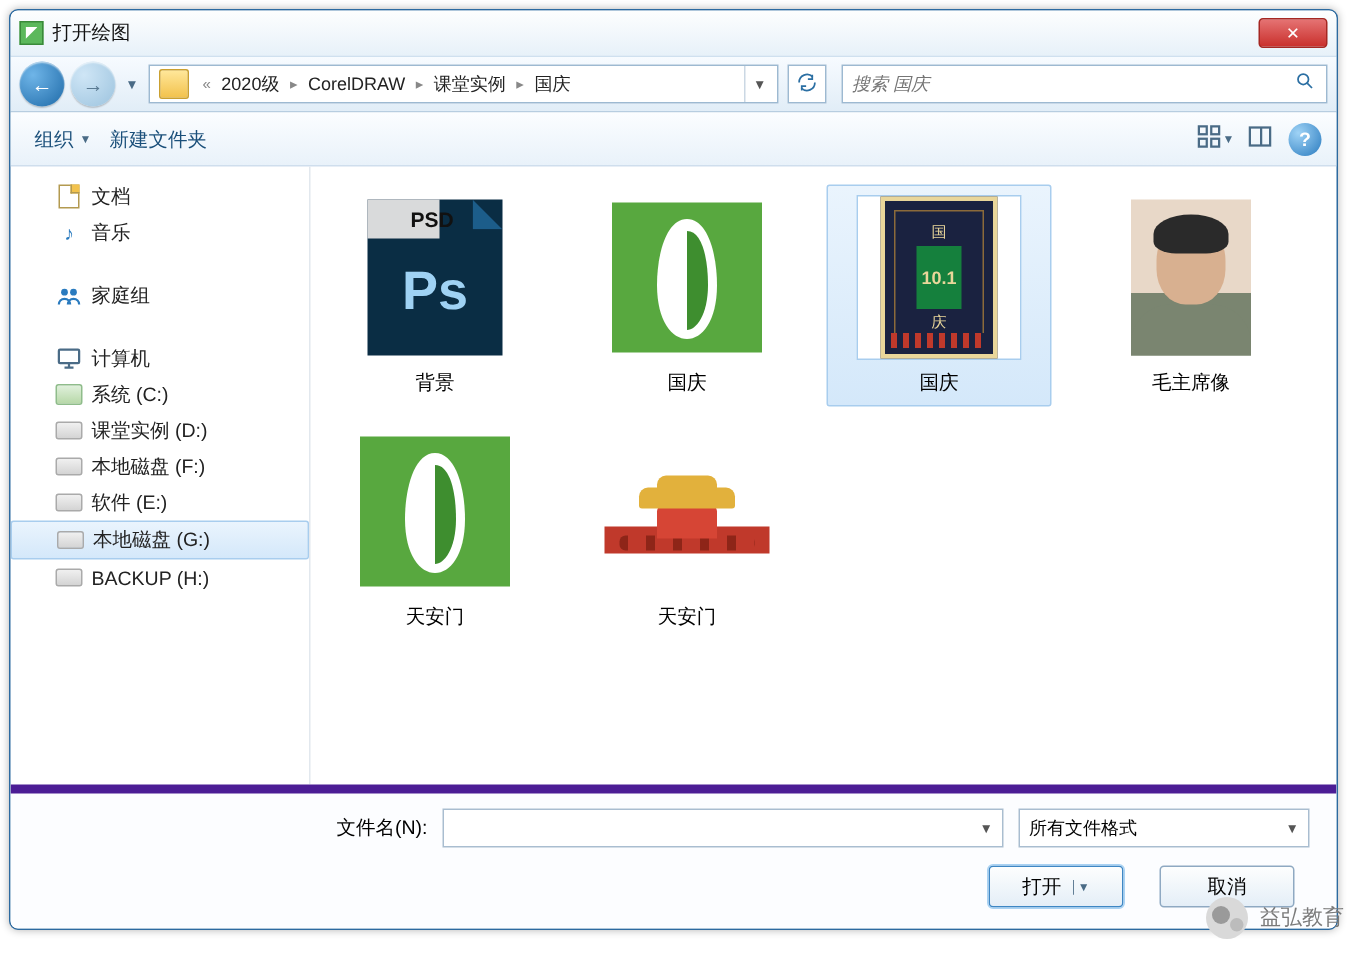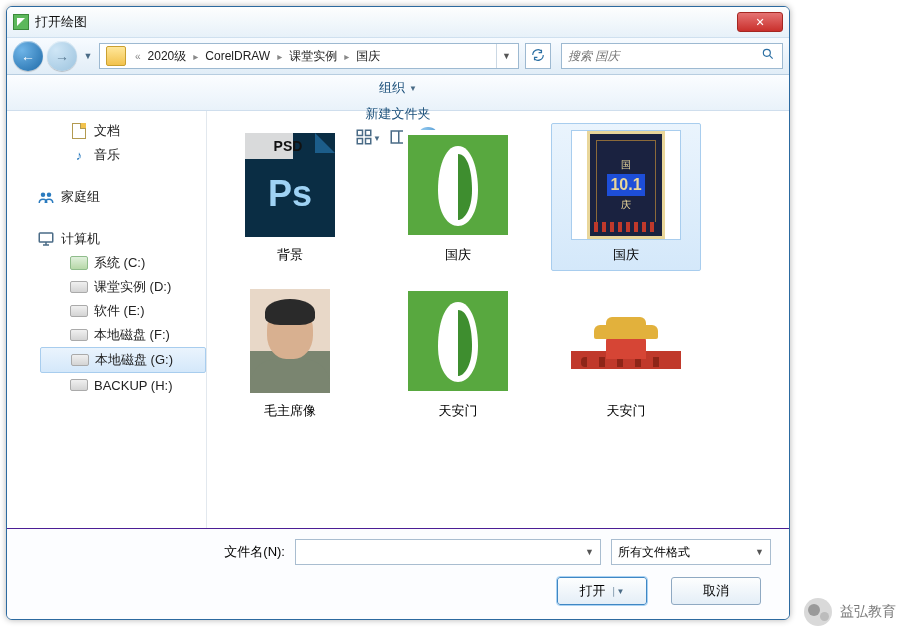--- a/index.html
+++ b/index.html
@@ -1,17 +1,17 @@
 <!DOCTYPE html>
 <html><head>
 <meta charset="utf-8">
 <style>
   * { box-sizing: border-box; margin: 0; padding: 0; font-family: "Microsoft YaHei", "Segoe UI", Tahoma, sans-serif; }
   body { background: #fff; width: 906px; height: 636px; overflow: hidden; }
-  .window { width: 784px; height: 614px; margin: 6px; border: 1px solid #2c6aa0; border-radius: 6px; background: #fff; box-shadow: 0 0 6px rgba(0,0,0,0.3); overflow: hidden; display: flex; flex-direction: column; }
+  .window { width: 886px; height: 614px; margin: 6px; border: 1px solid #2c6aa0; border-radius: 6px; background: #fff; box-shadow: 0 0 6px rgba(0,0,0,0.3); overflow: hidden; display: flex; flex-direction: column; }
 
   .titlebar { height: 30px; background: linear-gradient(#fdfefe, #e7f1f9); display: flex; align-items: center; padding: 0 6px; font-size: 13px; color: #111; }
   .titlebar .app-icon { width: 16px; height: 16px; background: #5cb85c; margin-right: 6px; border: 1px solid #3a8a3a; position: relative; }
   .titlebar .app-icon::after { content:""; position:absolute; left:3px; top:3px; width:8px; height:8px; background:#fff; clip-path: polygon(0 0,100% 0,0 100%); }
   .titlebar .spacer { flex: 1; }
   .close-btn { width: 46px; height: 20px; background: linear-gradient(#e57373,#c9302c); border: 1px solid #a52722; border-radius: 3px; color: #fff; font-size: 11px; display:flex; align-items:center; justify-content:center; cursor:pointer; }
 
   .navbar { height: 38px; background: linear-gradient(#f7fbff,#e1edf7); border-top:1px solid #cfe0ef; border-bottom:1px solid #b7cde0; display:flex; align-items:center; padding: 0 6px; gap:4px; }
   .navbtn { width:30px; height:30px; border-radius:50%; background: radial-gradient(circle at 30% 30%, #6fb5e8, #1e6aa8); display:flex; align-items:center; justify-content:center; color:#fff; font-size:14px; cursor:pointer; box-shadow: inset 0 1px 1px rgba(255,255,255,.6), 0 1px 1px rgba(0,0,0,.2); }
   .navbtn.fwd { background: radial-gradient(circle at 30% 30%, #cfe6f6, #9cc3de); color:#5a7a92; }
@@ -19,32 +19,32 @@
   .breadcrumb { flex:0 0 auto; height:26px; background:#fff; border:1px solid #9db9d1; display:flex; align-items:center; font-size:12px; padding: 0 2px; min-width: 420px; }
   .bc-icon { width:20px; height:20px; background: linear-gradient(#ffe79a,#f2c24d); border:1px solid #caa030; border-radius:2px; margin: 0 4px; }
   .bc-sep { color:#888; padding: 0 5px; font-size:10px; }
   .bc-item { padding: 0 2px; color:#222; cursor:pointer; }
   .bc-drop { width:20px; text-align:center; color:#555; font-size:9px; border-left:1px solid #cbd8e4; height:100%; display:flex; align-items:center; justify-content:center; cursor:pointer; }
   .refresh { width:26px; height:26px; border:1px solid #9db9d1; background:#fff; display:flex; align-items:center; justify-content:center; color:#2b6fa3; font-size:14px; cursor:pointer; margin-left:2px; }
   .searchbox { flex:1; height:26px; border:1px solid #9db9d1; background:#fff; display:flex; align-items:center; margin-left:6px; }
   .searchbox input { flex:1; border:none; outline:none; font-size:12px; padding:0 6px; color:#888; font-style:italic; }
   .search-icon-btn { width:28px; height:100%; display:flex; align-items:center; justify-content:center; color:#2b6fa3; cursor:pointer; }
 
-  .toolbar { height:36px; background: linear-gradient(#fbfdff,#e9f2fa); border-bottom:1px solid #cfdeed; display:flex; align-items:center; padding: 0 10px; font-size:13px; color:#1a4f7a;flex-direction:column; }
+  .toolbar { height:36px; background: linear-gradient(#fbfdff,#e9f2fa); border-bottom:1px solid #cfdeed; display:flex; align-items:center; padding: 0 10px; font-size:13px; color:#1a4f7a; }
   .tool-item { padding: 4px 6px; cursor:pointer; display:flex; align-items:center; gap:4px; }
   .tool-item .drop { font-size:8px; color:#4a6b86; }
   .tool-spacer { flex:1; }
   .view-controls { display:flex; gap:8px; align-items:center; }
   .view-ico { width:22px; height:22px; display:flex; align-items:center; justify-content:center; cursor:pointer; }
   .view-ico svg { width:18px; height:18px; }
   .help-ico { width:22px; height:22px; border-radius:50%; background: radial-gradient(circle at 30% 30%,#9fd3f6,#2a7bbf); color:#fff; font-size:13px; font-weight:bold; display:flex; align-items:center; justify-content:center; cursor:pointer; }
 
   .body { flex:1; display:flex; min-height:0; }
   .sidebar { width:200px; border-right:1px solid #e2e8ee; padding: 8px 0; font-size:13px; overflow-y:auto; }
-  .side-item { display:flex; align-items:center; gap:6px; padding:3px 8px 3px 30px; cursor:pointer; color:#222;margin-left:33px; }
+  .side-item { display:flex; align-items:center; gap:6px; padding:3px 8px 3px 30px; cursor:pointer; color:#222; }
   .side-item.selected { background: linear-gradient(#eaf4fd,#d4e8fa); border:1px solid #a8cdee; border-radius:2px; }
   .side-group { display:flex; align-items:center; gap:6px; padding:3px 8px 3px 14px; cursor:pointer; color:#222; font-size:13px; }
   .side-group .tri { font-size:9px; color:#7a7a7a; width:10px; }
   .ico { width:18px; height:18px; display:inline-flex; align-items:center; justify-content:center; font-size:13px; }
   .ico-doc { width:14px; height:16px; background:#fff; border:1px solid #b39a50; position:relative; }
   .ico-doc::before { content:""; position:absolute; right:-1px; top:-1px; width:5px; height:5px; background:#f2c24d; border-left:1px solid #b39a50; border-bottom:1px solid #b39a50; }
   .ico-music { color:#2a7bbf; }
   .ico-home { color:#2a7bbf; }
   .ico-computer { color:#4a6b86; }
   .ico-drivec { width:18px; height:14px; background: linear-gradient(#e0f0dc,#b7d8a8); border:1px solid #8fbc8b; border-radius:2px; }
@@ -60,34 +60,34 @@
 
   
   .th-psd { width:90px; height:104px; background:#0a2d44; position:relative; }
   .th-psd .band { position:absolute; top:0; left:0; width:48px; height:26px; background:#d9dadb; color:#111; font-weight:bold; font-size:14px; display:flex; align-items:center; justify-content:center;padding-left:38px; }
   .th-psd .fold { position:absolute; top:0; right:0; width:20px; height:20px; background:#1c5d8a; clip-path: polygon(0 0,100% 100%,0 100%); }
   .th-psd .ps { position:absolute; left:0; right:0; top:40px; text-align:center; color:#9fd2f4; font-size:36px; font-weight:600; }
   .th-corel { width:100px; height:100px; background:#58a83f; display:flex; align-items:center; justify-content:center; }
   .th-corel svg { width:64px; height:90px; }
   .th-poster { width:78px; height:108px; background:#1a2240; border:3px solid #e9d69a; position:relative; }
   .th-poster .inner { position:absolute; inset:6px; border:1px solid #8b6a3a; display:flex; flex-direction:column; align-items:center; justify-content:center; color:#e9d69a; font-size:10px; }
-  .th-poster .inner .date { background:#1d4ed8; color:#e9d69a; font-size:16px; padding:2px 3px; margin:2px 0; font-weight:bold; }
+  .th-poster .inner .date { background:#15803d; color:#e9d69a; font-size:12px; padding:14px 3px; margin:2px 0; font-weight:bold; }
   .th-poster .flags { position:absolute; bottom:4px; left:4px; right:4px; height:10px; background: repeating-linear-gradient(90deg,#c0392b 0 4px,#1a2240 4px 8px); }
   .th-portrait { width:80px; height:104px; background: linear-gradient(#e8d8c8 60%, #7a8570 60%); position:relative; overflow:hidden; }
   .th-portrait .head { position:absolute; left:50%; top:14px; transform:translateX(-50%); width:46px; height:56px; background:#d8b090; border-radius:48% 48% 42% 42%; }
   .th-portrait .hair { position:absolute; left:50%; top:10px; transform:translateX(-50%); width:50px; height:26px; background:#2a2a2a; border-radius:50% 50% 30% 30%; }
   .th-portrait .body { position:absolute; left:50%; bottom:-6px; transform:translateX(-50%); width:80px; height:40px; background:#7a8570; border-radius:26px 26px 0 0; }
   .th-tam { width:120px; height:56px; position:relative; }
   .th-tam .base { position:absolute; bottom:0; left:0; right:0; height:18px; background:#c0392b; }
   .th-tam .gate { position:absolute; bottom:10px; left:50%; transform:translateX(-50%); width:40px; height:22px; background:#d64535; border-radius:4px 4px 0 0; }
   .th-tam .roof { position:absolute; bottom:30px; left:50%; transform:translateX(-50%); width:64px; height:14px; background:#e2b13c; border-radius:6px 6px 2px 2px; }
   .th-tam .roof2 { position:absolute; bottom:42px; left:50%; transform:translateX(-50%); width:40px; height:10px; background:#e2b13c; border-radius:6px 6px 2px 2px; }
   .th-tam .arches { position:absolute; bottom:2px; left:10px; right:10px; height:10px; background: repeating-linear-gradient(90deg,#8e2518 0 6px, transparent 6px 18px); border-radius:4px; }
 
-  .footer { padding:10px 18px 14px 18px; border-top:1px solid #4c1d95; background:#fcfdff; display:flex; flex-direction:column; gap:12px; }
+  .footer { padding:10px 18px 14px 18px; border-top:6px solid #4c1d95; background:#fcfdff; display:flex; flex-direction:column; gap:12px; }
   .footer-row { display:flex; align-items:center; gap:10px; }
   .footer-label { width:260px; text-align:right; font-size:13px; }
   .footer-combo { flex:1; height:26px; border:1px solid #a9bdd0; background:#fff; display:flex; align-items:center; padding:0 6px; font-size:12px; justify-content:space-between; cursor:pointer; }
   .footer-combo.fn { flex:2; }
   .footer-combo .drop { font-size:9px; color:#555; }
   .footer-buttons { display:flex; justify-content:flex-end; gap:24px; padding-right:10px; }
   .btn { min-width:90px; height:28px; border:1px solid #8fa9c2; background: linear-gradient(#fdfefe,#e4eef7); font-size:13px; border-radius:3px; cursor:pointer; display:flex; align-items:center; justify-content:center; }
   .btn.primary { border:1px solid #3f87c4; outline:1px solid #a9d2f3; }
 
   .watermark { position:fixed; right:10px; bottom:10px; display:flex; align-items:center; gap:8px; font-size:14px; color:#7a7a7a;text-align:right; }
@@ -233,27 +233,27 @@
           <div class="side-item">
             <span class="ico">
               <span class="ico-drive"></span>
             </span>
             <span>课堂实例 (D:)</span>
           </div>
           <div class="side-item">
             <span class="ico">
               <span class="ico-drive"></span>
             </span>
+            <span>本地磁盘 (F:)</span>
+          </div>
+          <div class="side-item">
+            <span class="ico">
+              <span class="ico-drive"></span>
+            </span>
             <span>软件 (E:)</span>
-          </div>
-          <div class="side-item">
-            <span class="ico">
-              <span class="ico-drive"></span>
-            </span>
-            <span>本地磁盘 (F:)</span>
           </div>
           <div class="side-item selected">
             <span class="ico">
               <span class="ico-drive"></span>
             </span>
             <span>本地磁盘 (G:)</span>
           </div>
           <div class="side-item">
             <span class="ico">
               <span class="ico-drive"></span>

